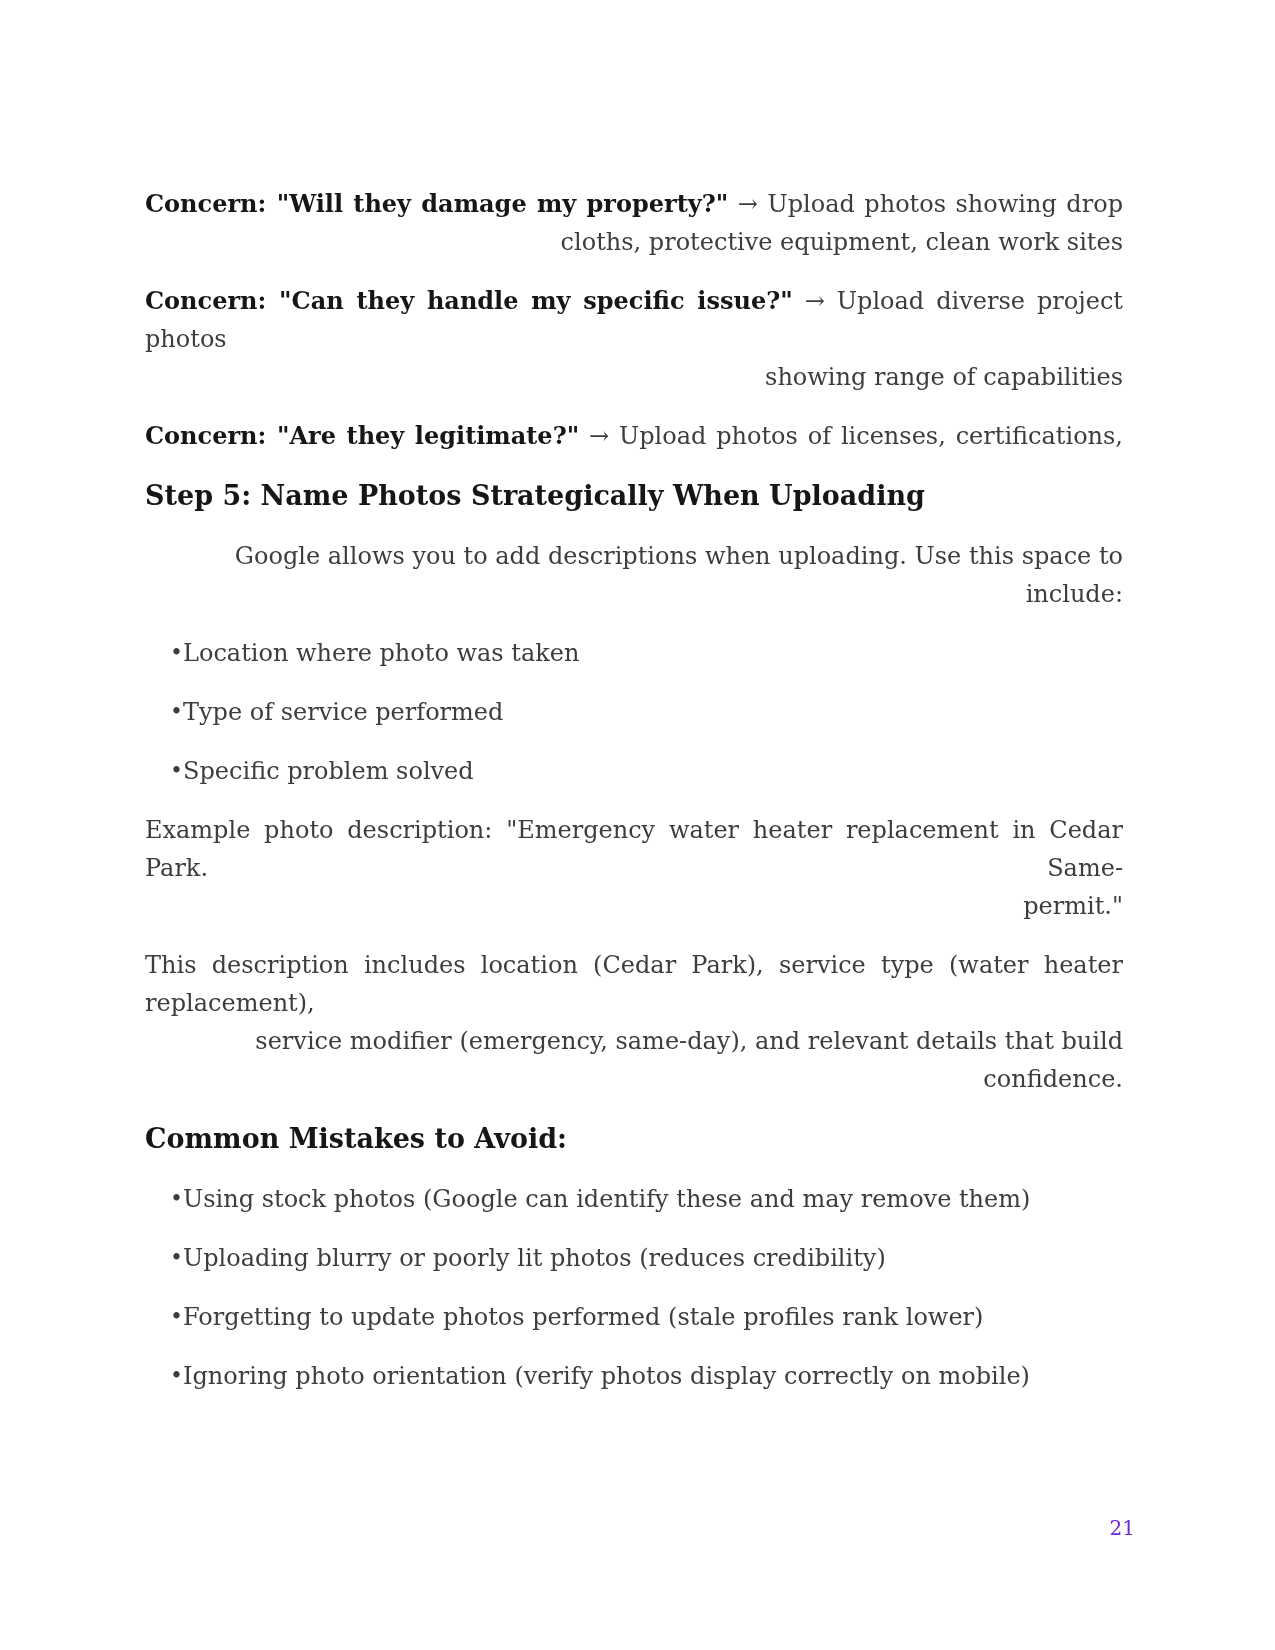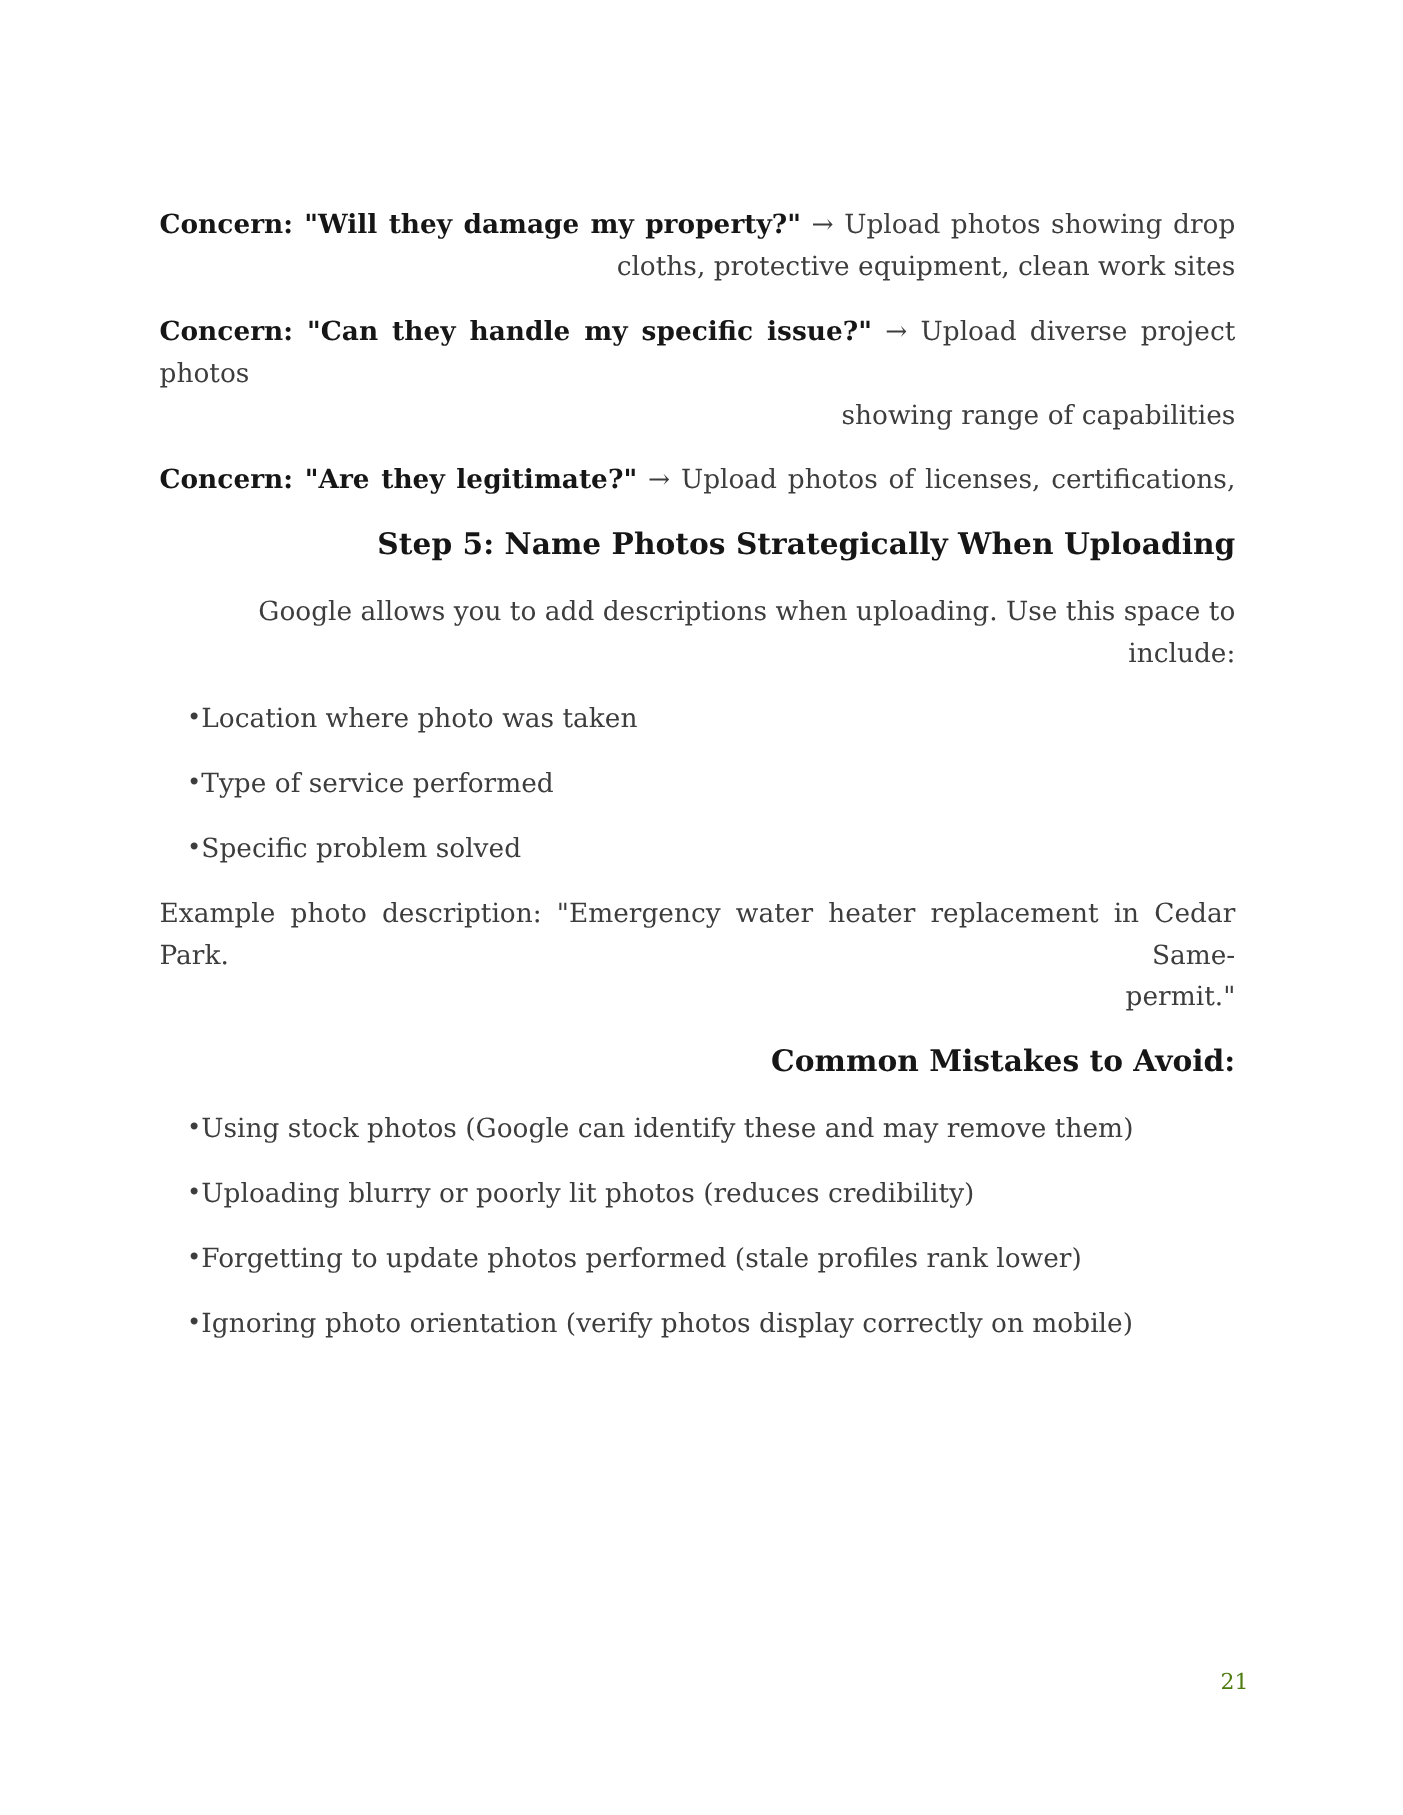--- a/index.html
+++ b/index.html
@@ -24,21 +24,20 @@
     margin: 0 0 21px 0;
   }
   .line { text-align: right; }
   .line.just {
     text-align: justify;
     text-align-last: justify;
   }
   .para strong, .heading {
     color: #161616;
     font-weight: bold;
-    text-align: right;
   }
   .heading {
     font-size: 27px;
     line-height: 40px;
     margin: 0 0 21px 0;
   }
   .bullet {
     position: relative;
     font-size: 24px;
     line-height: 38px;
@@ -50,21 +49,21 @@
     left: 25px;
     top: 0;
     font-size: 22px;
   }
   .page-number {
     position: absolute;
     top: 1516px;
     right: 140px;
     font-size: 20px;
     line-height: 24px;
-    color: #4d7c0f;
+    color: #6d28d9;
   }
 </style>
 </head>
 <body>
 
 <div class="page">
   <div>
       <div class="para">
         <div class="line just"><strong>Concern: "Will they damage my property?"</strong><span> → Upload photos showing drop</span></div>
         <div class="line"><span>cloths, protective equipment, clean work sites</span></div>
@@ -80,20 +79,24 @@
       <div class="para">
         <div class="line"><span>Google allows you to add descriptions when uploading. Use this space to include:</span></div>
       </div>
       <div class="bullet"><span class="dot">•</span><span>Location where photo was taken</span></div>
       <div class="bullet"><span class="dot">•</span><span>Type of service performed</span></div>
       <div class="bullet"><span class="dot">•</span><span>Specific problem solved</span></div>
       <div class="para">
         <div class="line just"><span>Example photo description: "Emergency water heater replacement in Cedar Park. Same-</span></div>
         <div class="line"><span>permit."</span></div>
       </div>
+      <div class="para">
+        <div class="line just"><span>This description includes location (Cedar Park), service type (water heater replacement),</span></div>
+        <div class="line"><span>service modifier (emergency, same-day), and relevant details that build confidence.</span></div>
+      </div>
       <div class="heading">Common Mistakes to Avoid:</div>
       <div class="bullet"><span class="dot">•</span><span>Using stock photos (Google can identify these and may remove them)</span></div>
       <div class="bullet"><span class="dot">•</span><span>Uploading blurry or poorly lit photos (reduces credibility)</span></div>
       <div class="bullet"><span class="dot">•</span><span>Forgetting to update photos performed (stale profiles rank lower)</span></div>
       <div class="bullet"><span class="dot">•</span><span>Ignoring photo orientation (verify photos display correctly on mobile)</span></div>
     </div>
   <div class="page-number">21</div>
 </div>
 
 </body></html>

